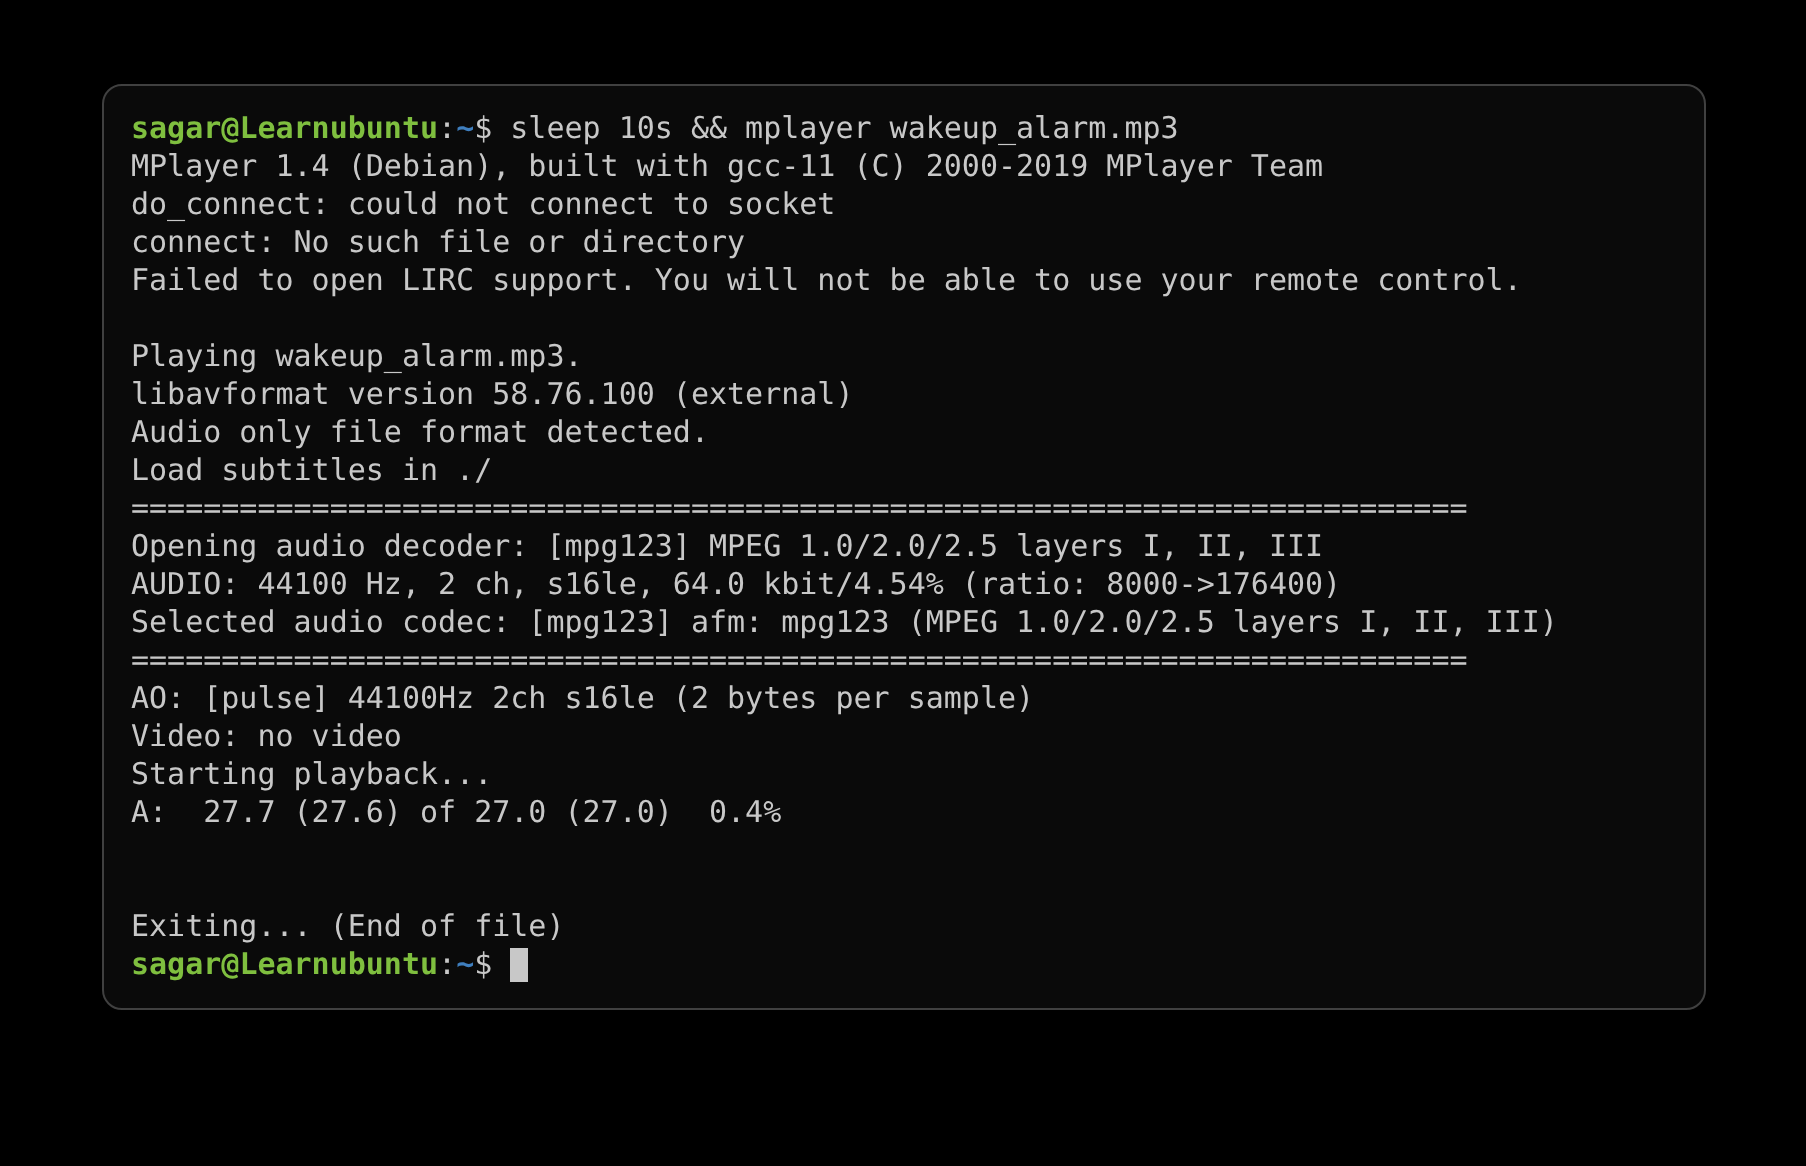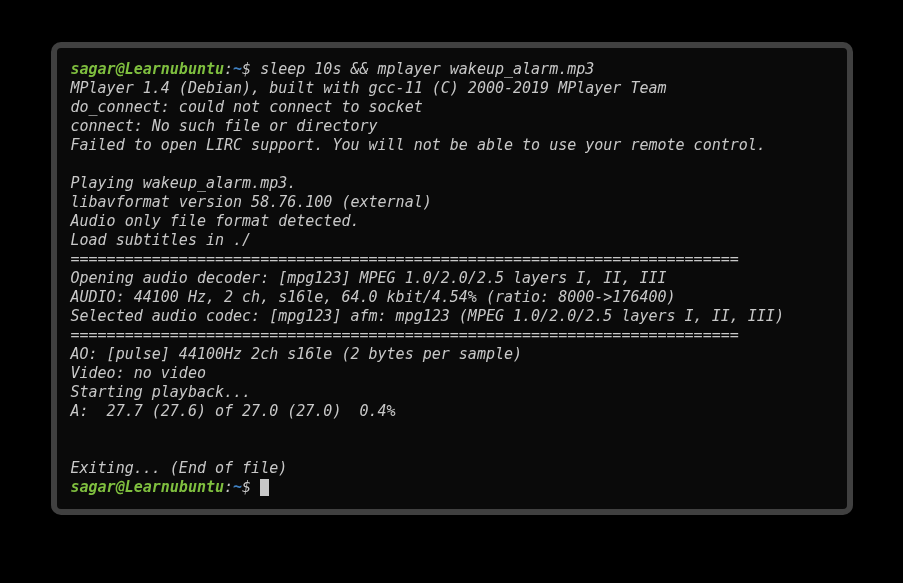--- a/index.html
+++ b/index.html
@@ -12,30 +12,29 @@
     height: 583px;
     background: #000;
     display: flex;
     align-items: flex-start;
     justify-content: center;
     padding-top: 42px;
   }
   .terminal {
     width: 802px;
     background: #0a0a0a;
-    border: 6px solid #404040;
+    border: 1px solid #404040;
     border-radius: 10px;
     padding: 12px 14px 12px 14px;
     font-family: "DejaVu Sans Mono", "Liberation Mono", "Courier New", monospace;
     font-size: 15px;
     line-height: 19px;
     color: #c8c8c8;
     white-space: pre;
     overflow: hidden;
-    font-style: italic;
   }
   .user { color: #7fbf3f; font-weight: bold; }
   .host { color: #7fbf3f; font-weight: bold; }
   .path { color: #3f7fbf; font-weight: bold; }
   .sep  { color: #c8c8c8; }
   .cmd  { color: #c8c8c8; }
   .out  { color: #c8c8c8; }
   .cursor {
     display: inline-block;
     width: 9px;

